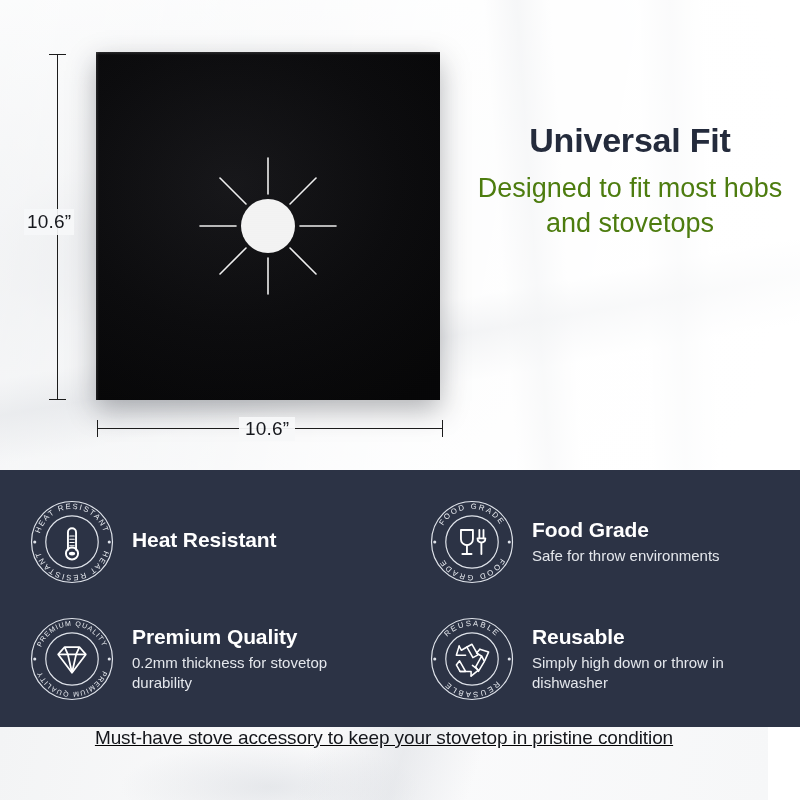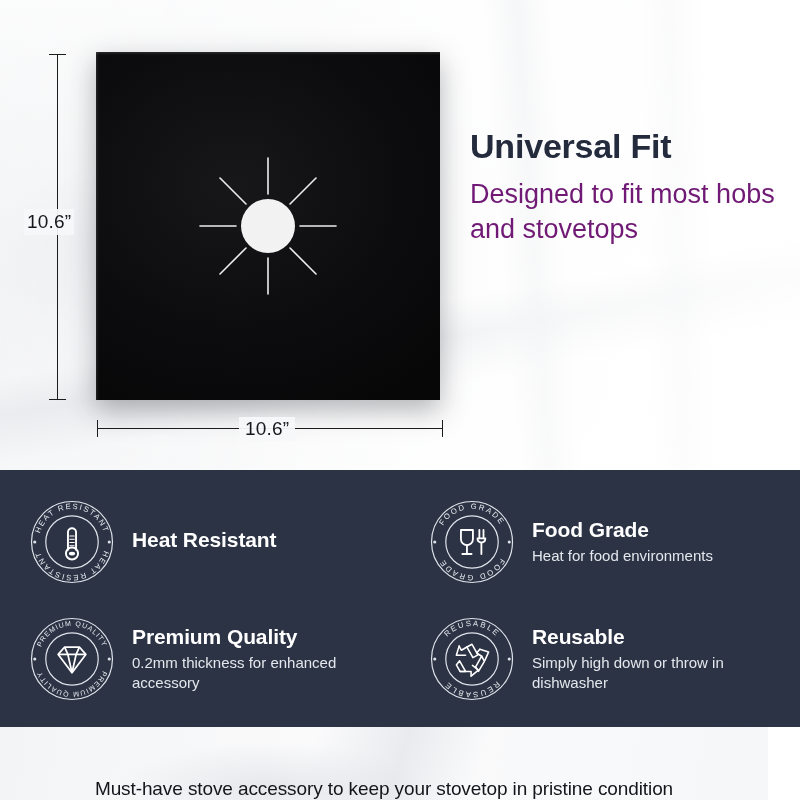--- a/index.html
+++ b/index.html
@@ -153,36 +153,36 @@
     color: #16181d;
     background: rgba(247,248,249,0.95);
     padding: 1px 6px;
     letter-spacing: 0.2px;
   }
 
   
   .hero-copy {
     position: absolute;
     left: 470px;
-    top: 128px;
+    top: 122px;
     width: 320px;
-    text-align: left;
+    text-align: center;
   }
   .hero-title {
     font-size: 34px;
     font-weight: bold;
     color: #242b3c;
     letter-spacing: -0.2px;
     line-height: 1.1;
     margin: 0 0 12px 0;
   }
   .hero-sub {
     font-size: 27px;
     font-weight: normal;
-    color: #701a75;
+    color: #4d7c0f;
     line-height: 1.28;
     margin: 0;
   }
 
   
   .features {
     position: absolute;
     left: 0; top: 470px;
     width: 800px;
     height: 257px;
@@ -228,23 +228,24 @@
   }
 
   
   .tagline-bar {
     position: absolute;
     left: 0; top: 727px;
     width: 768px;
     height: 73px;
     background: linear-gradient(100deg, #f3f4f5 0%, #fbfbfc 45%, #f6f7f8 100%);
     display: flex;
-    align-items: flex-end;
+    align-items: flex-start;
     justify-content: center;
     overflow: hidden;
+    text-decoration: underline;
   }
   .tagline-bar::before {
     content: "";
     position: absolute;
     inset: 0;
     background:
       linear-gradient(108deg, rgba(255,255,255,0) 40%, rgba(216,219,224,0.5) 52%, rgba(255,255,255,0) 62%),
       radial-gradient(ellipse 200px 60px at 270px 60px, rgba(200,205,212,0.4) 0%, rgba(255,255,255,0) 75%);
   }
   .tagline {
@@ -352,21 +353,21 @@
             <line x1="44.5" y1="53.5" x2="44.5" y2="63"></line>
             <line x1="39.5" y1="63" x2="49.5" y2="63"></line>
             <path d="M58,37 V46"></path>
             <path d="M62.5,37 V46"></path>
             <path d="M56,46 h8.5 a0,0 0 0 1 0,0 c0,3 -2,4.6 -4.25,4.6 S56,49 56,46 Z"></path>
             <line x1="60.2" y1="50.6" x2="60.2" y2="63"></line>
           </g>
         </svg>
         <div class="feature-text">
           <p class="feature-title">Food Grade</p>
-          <p class="feature-desc">Heat for food environments</p>
+          <p class="feature-desc">Safe for throw environments</p>
         </div>
       </div>
 
       <div class="feature">
         <svg class="badge" viewBox="0 0 100 100" aria-hidden="true">
           <defs>
             <path id="arcTop3" d="M 50,50 m -36,0 a 36,36 0 1,1 72,0" fill="none"></path>
             <path id="arcBot3" d="M 50,50 m 36,0 a 36,36 0 1,1 -72,0" fill="none"></path>
           </defs>
           <circle cx="50" cy="50" r="44" fill="none" stroke="#dfe3ea" stroke-width="1.3"></circle>
@@ -383,21 +384,21 @@
             <path d="M35,45 L42,37 H58 L65,45 L50,65 Z"></path>
             <line x1="35" y1="45" x2="65" y2="45"></line>
             <line x1="42" y1="37" x2="45.5" y2="45"></line>
             <line x1="58" y1="37" x2="54.5" y2="45"></line>
             <line x1="45.5" y1="45" x2="50" y2="65"></line>
             <line x1="54.5" y1="45" x2="50" y2="65"></line>
           </g>
         </svg>
         <div class="feature-text">
           <p class="feature-title">Premium Quality</p>
-          <p class="feature-desc">0.2mm thickness for enhanced accessory</p>
+          <p class="feature-desc">0.2mm thickness for stovetop durability</p>
         </div>
       </div>
 
       <div class="feature">
         <svg class="badge" viewBox="0 0 100 100" aria-hidden="true">
           <defs>
             <path id="arcTop4" d="M 50,50 m -36,0 a 36,36 0 1,1 72,0" fill="none"></path>
             <path id="arcBot4" d="M 50,50 m 36,0 a 36,36 0 1,1 -72,0" fill="none"></path>
           </defs>
           <circle cx="50" cy="50" r="44" fill="none" stroke="#dfe3ea" stroke-width="1.3"></circle>

